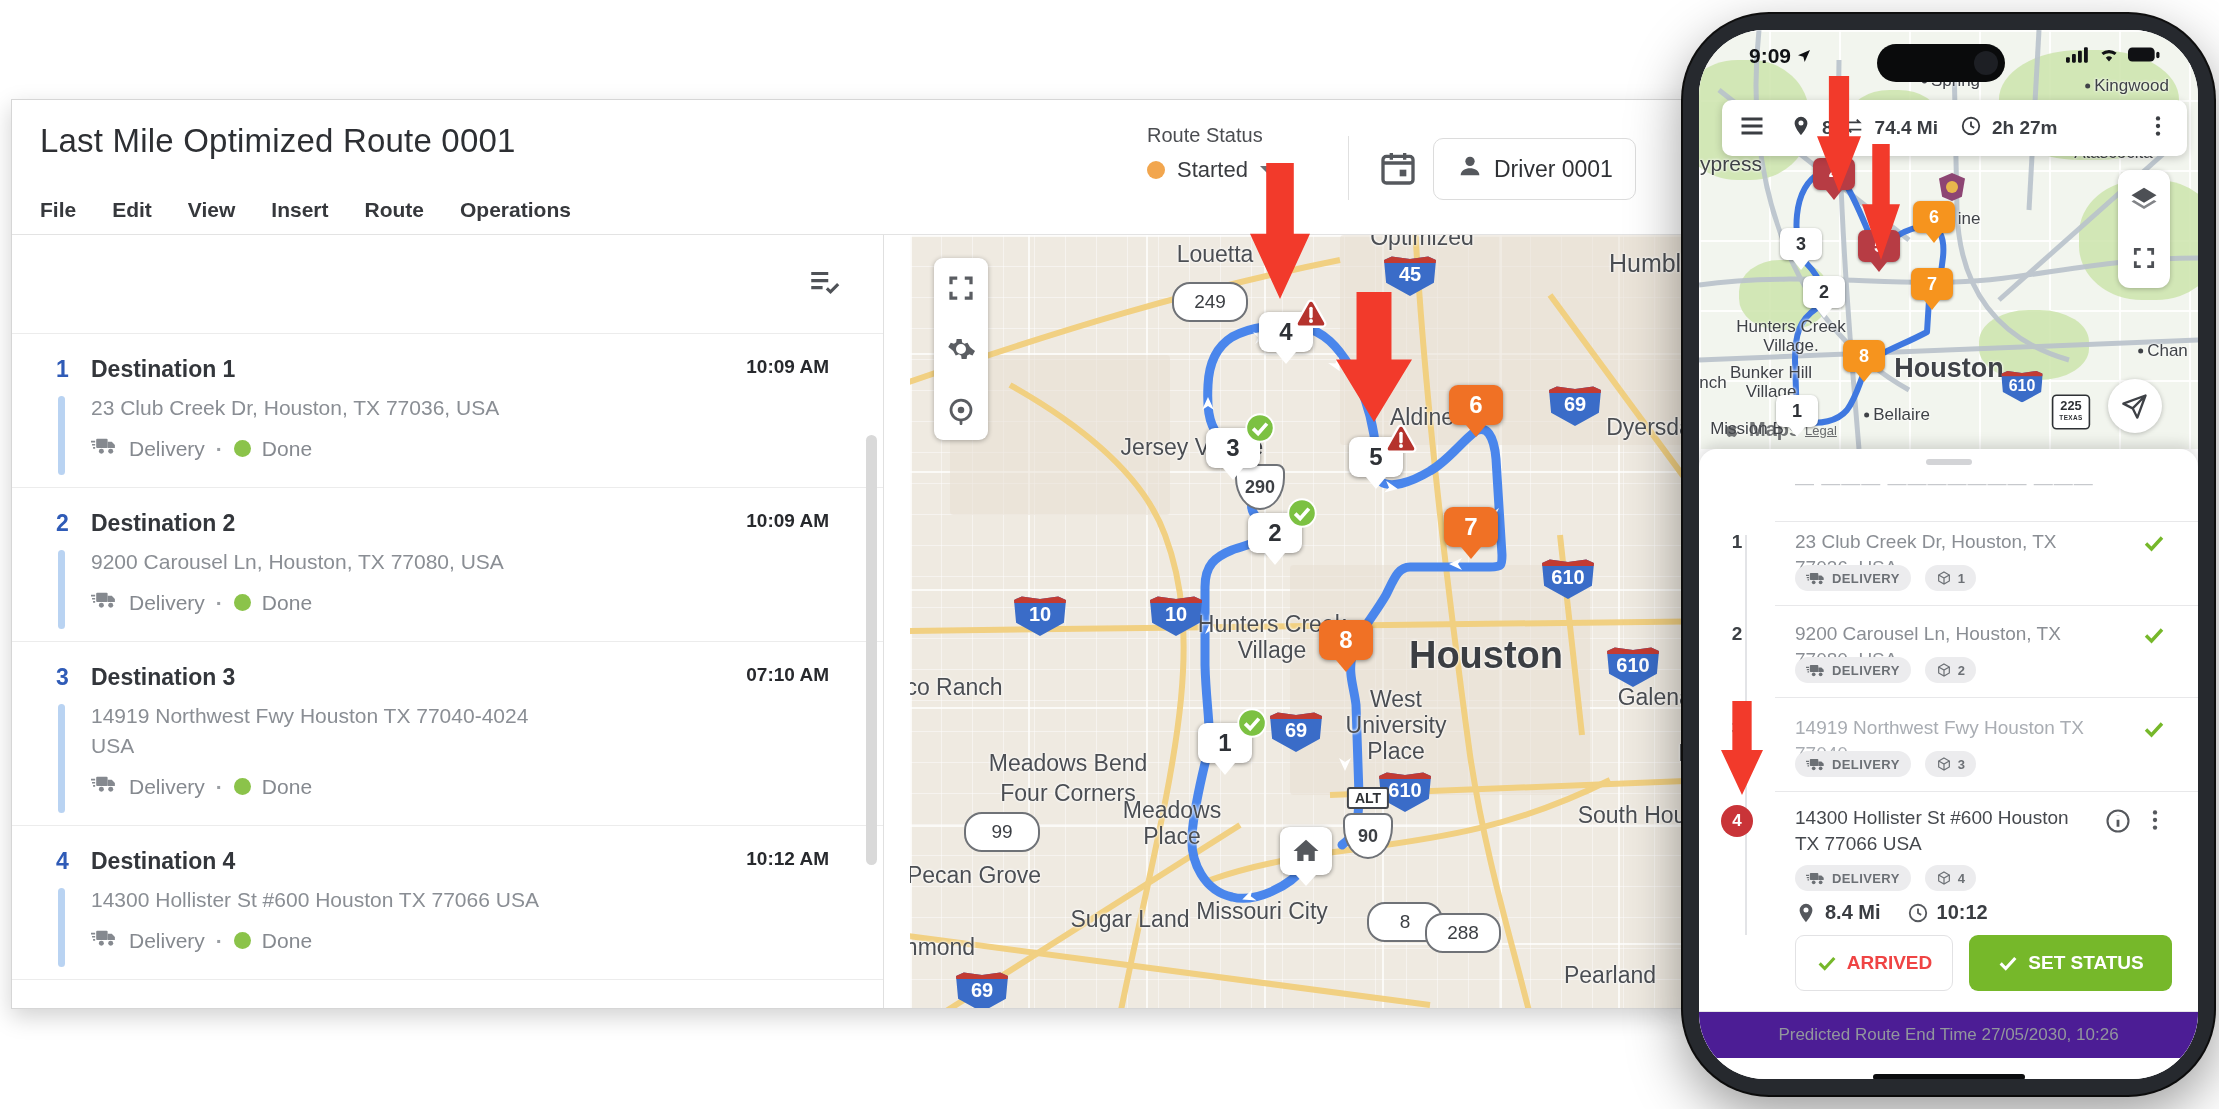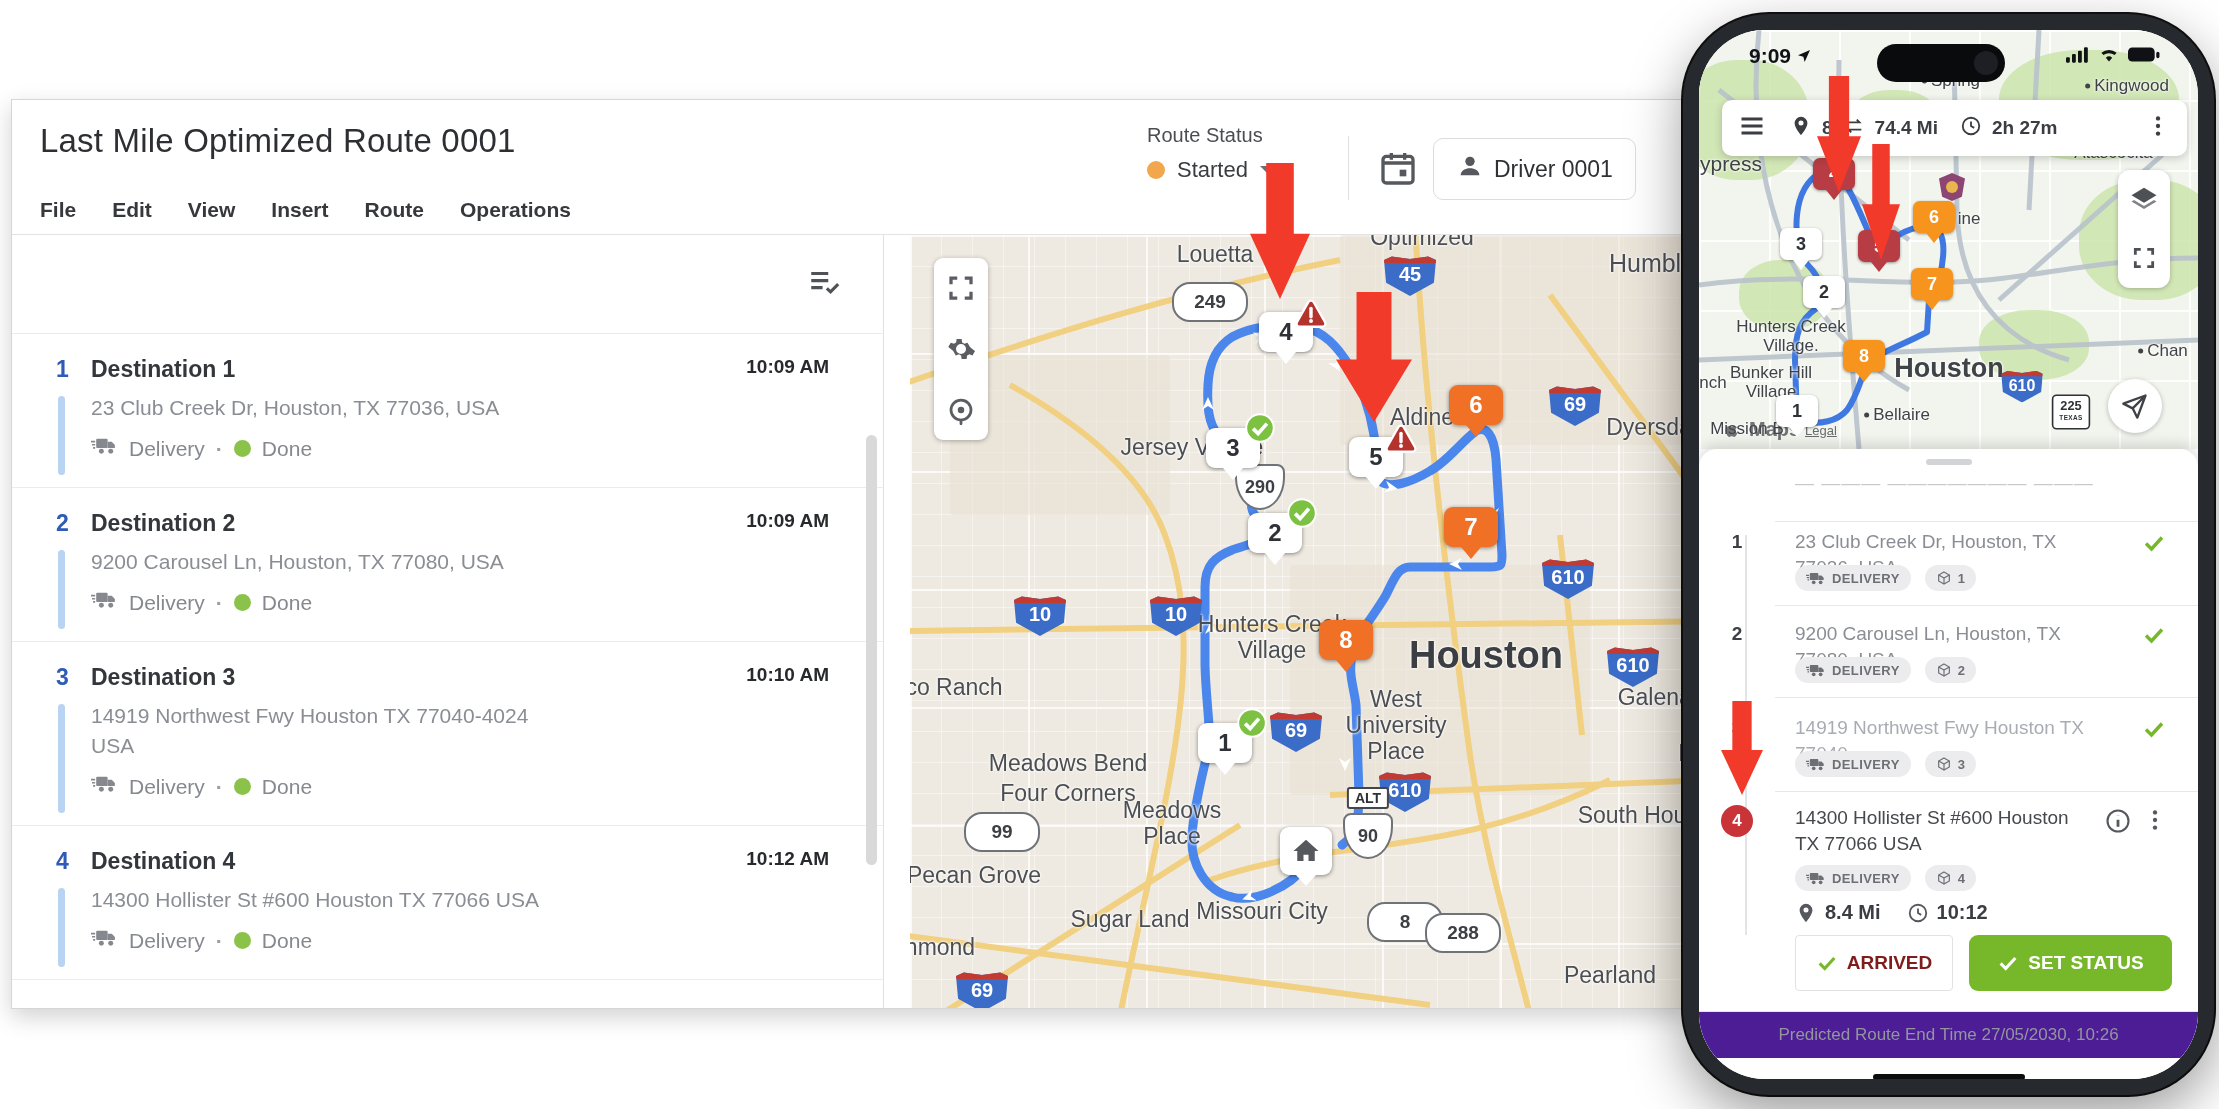--- a/index.html
+++ b/index.html
@@ -47,21 +47,21 @@
     background-size:118px 118px,118px 118px,31px 31px,31px 31px;}
   .blk{position:absolute;background:#e7ded4;opacity:.55;border-radius:4px;}
   .mlabel{position:absolute;transform:translate(-50%,-50%);color:#4b4e53;font-size:23px;white-space:pre;text-align:center;
     line-height:26px;text-shadow:0 0 3px #fff,0 0 3px #fff;z-index:6;}
   .mlabel.big{font-size:38px;font-weight:700;color:#3b3e43;line-height:40px;}
   .shield{position:absolute;transform:translate(-50%,-50%);z-index:8;}
   .sh-i{width:52px;height:44px;background:#3a6cc8;border-radius:10px 10px 16px 16px;color:#fff;font-weight:700;font-size:20px;
     display:flex;align-items:center;justify-content:center;clip-path:polygon(0 18%,15% 10%,50% 16%,85% 10%,100% 18%,96% 70%,50% 100%,4% 70%);position:relative;}
   .sh-i:before{content:"";position:absolute;top:0;left:0;right:0;height:11px;background:#c23b33;}
   .sh-oval{min-width:52px;height:36px;padding:0 10px;background:#fff;border:2px solid #6f7277;border-radius:18px;
-    color:#3c3f44;font-weight:700;font-size:19px;display:flex;align-items:center;justify-content:center;}
+    color:#3c3f44;font-weight:400;font-size:19px;display:flex;align-items:center;justify-content:center;}
   .sh-us{width:46px;height:42px;background:#fff;border:2px solid #6f7277;color:#3c3f44;font-weight:700;font-size:18px;
     display:flex;align-items:center;justify-content:center;border-radius:8px 8px 50% 50%/8px 8px 70% 70%;}
   .sh-alt{position:absolute;top:-26px;left:50%;transform:translateX(-50%);background:#fff;border:2px solid #43464b;color:#2e3135;
     font-size:14px;font-weight:700;padding:1px 6px;border-radius:3px;}
   .sh-tx{width:44px;height:40px;background:#fff;border:2px solid #2e3135;border-radius:6px;color:#2e3135;font-weight:700;
     font-size:16px;display:flex;flex-direction:column;align-items:center;justify-content:center;line-height:15px;}
   .sh-tx small{font-size:8px;letter-spacing:.5px;}
   #droute,#droads,#proads,#proute{position:absolute;left:0;top:0;z-index:5;pointer-events:none;}
   #droads,#proads{z-index:2;}
   .mk{position:absolute;transform:translate(-50%,-100%);z-index:30;cursor:pointer;}
@@ -133,21 +133,21 @@
     font-size:13px;font-weight:700;color:#6c7075;letter-spacing:.4px;}
   .prow-div{position:absolute;left:76px;right:0;height:1px;background:#e8e8ea;}
   #active-row .abadge{position:absolute;left:22px;top:-4px;width:32px;height:32px;border-radius:50%;background:#c93438;color:#fff;
     font-size:17px;font-weight:700;display:flex;align-items:center;justify-content:center;z-index:5;}
   #active-row .aaddr{position:absolute;left:96px;top:0;width:300px;font-size:19px;color:#45484d;line-height:26px;}
   #active-row .info{position:absolute;right:66px;top:2px;color:#55585d;cursor:pointer;}
   #active-row .kebab{position:absolute;right:30px;top:2px;color:#55585d;cursor:pointer;}
   #mi-row{position:absolute;left:96px;display:flex;align-items:center;gap:26px;font-size:20px;font-weight:700;color:#3a3d42;}
   #mi-row .g{display:flex;align-items:center;gap:8px;}
   #btn-row{position:absolute;left:96px;right:26px;display:flex;gap:16px;}
-  #btn-arrived{flex:0 0 158px;height:56px;border:1px solid #e2e2e4;border-radius:4px;background:#fff;color:#7f1d1d;
+  #btn-arrived{flex:0 0 158px;height:56px;border:1px solid #e2e2e4;border-radius:9px;background:#fff;color:#ef4444;
     font-size:19px;font-weight:700;display:flex;align-items:center;justify-content:center;gap:9px;cursor:pointer;font-family:inherit;}
   #btn-set{flex:1;height:56px;border:none;border-radius:9px;background:#76b82a;color:#fff;font-size:19px;font-weight:700;
     display:flex;align-items:center;justify-content:center;gap:9px;cursor:pointer;font-family:inherit;}
   #pfooter{position:absolute;left:0;right:0;top:562px;height:46px;background:#4c1d95;border-top:1px solid #e6e6e8;
     display:flex;align-items:center;justify-content:center;font-size:17px;color:#92969d;}
   #homebar{position:absolute;left:50%;top:625px;transform:translateX(-50%);width:152px;height:6px;border-radius:3px;background:#0c0d0f;}
 </style>
 </head>
 <body>
 
@@ -250,21 +250,21 @@
                 <path d="M16 5h4l3 3v3h-7z"></path>
                 <circle cx="10" cy="14" r="2.4"></circle>
                 <circle cx="19" cy="14" r="2.4"></circle>
                 <path d="M0 4h4v1.6H0zM1 7h3v1.6H1zM2 10h2v1.6H2z"></path>
               </svg></span>
             <span>Delivery</span>
             <span class="sep">·</span>
             <span class="gdot"></span>
             <span>Done</span>
           </div>
-          <div class="dest-time">10:10 AM</div>
+          <div class="dest-time">07:10 AM</div>
         </div>
         <div class="dest-row">
           <div class="dest-num">4</div>
           <div class="dest-bar"></div>
           <div class="dest-title">Destination 4</div>
           <div class="dest-addr">14300 Hollister St #600 Houston TX 77066 USA</div>
           <div class="dest-meta">
             <span><svg viewBox="0 0 26 18" width="27" height="20" fill="#85898f">
                 <rect x="5" y="2" width="11" height="9" rx="1"></rect>
                 <path d="M16 5h4l3 3v3h-7z"></path>

